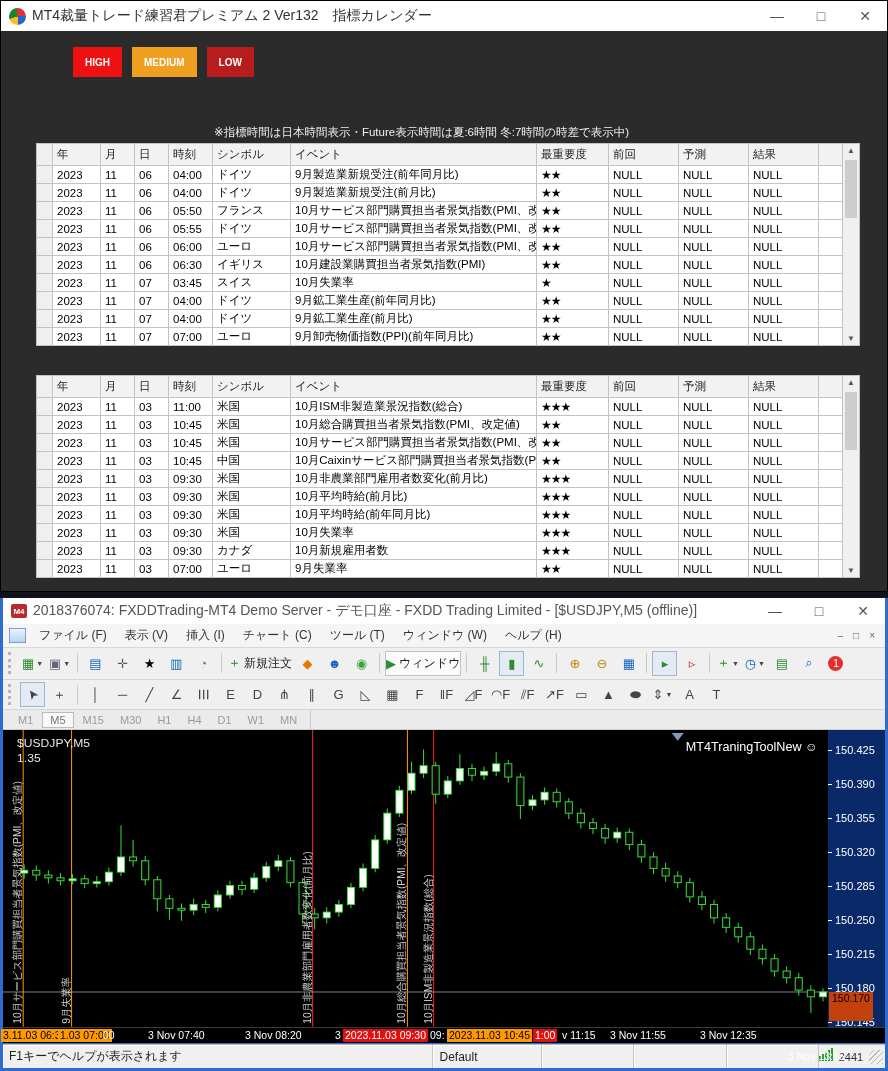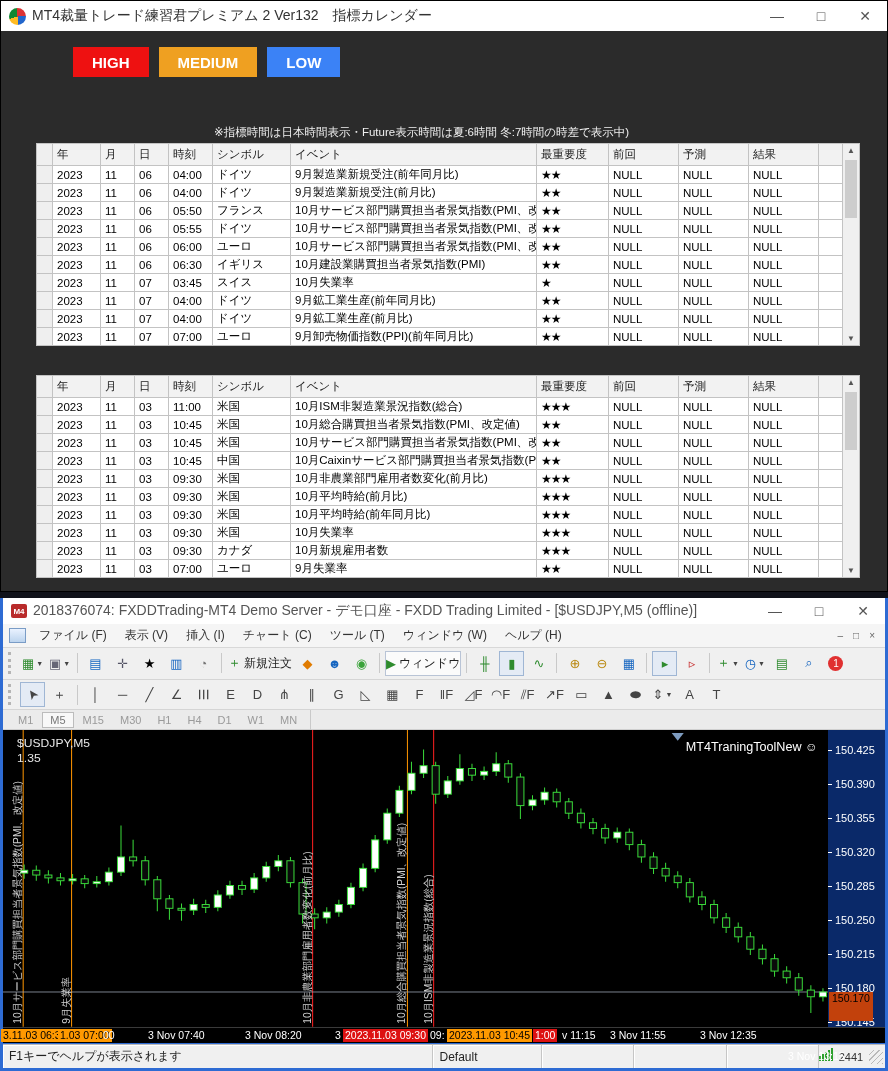--- a/index.html
+++ b/index.html
@@ -10,21 +10,21 @@
   .titlebar .title{font-size:14px;color:#333;margin-left:6px;white-space:nowrap;}
   .winctrls{margin-left:auto;display:flex;}
   .winctrls span{width:44px;text-align:center;font-size:14px;color:#555;line-height:30px;}
   
   .calwin{position:absolute;left:0;top:0;width:888px;height:592px;background:#2b2b2b;
           border:1px solid #000;box-sizing:border-box;}
   .calicon{width:17px;height:17px;border-radius:50%;
            background:conic-gradient(#d33 0 25%,#26c 25% 50%,#fb2 50% 70%,#183 70% 100%);display:inline-block;}
   .imp-row{position:absolute;left:72px;top:46px;display:flex;gap:10px;}
   .impbtn{height:30px;display:flex;align-items:center;justify-content:center;color:#fff;
-          font-size:15px;font-weight:bold;padding:0 19px;}
+          font-size:10px;font-weight:bold;padding:0 12px;}
   .cty-row{position:absolute;left:68px;top:88px;display:flex;gap:11px;}
   .ctybtn{width:36px;height:30px;background:#1b86c6;color:#fff;font-size:11.5px;font-weight:bold;
           display:flex;align-items:center;justify-content:center;}
   .seclabel{position:absolute;color:#fff;font-size:16px;margin-top:28px;}
   .note{position:absolute;left:213px;top:124px;color:#f0f0f0;font-size:11.5px;}
   .tblwrap{position:absolute;display:flex;}
   table.cal{border-collapse:collapse;table-layout:fixed;width:806px;background:#fff;font-size:11.5px;}
   table.cal td,table.cal th{border:1px solid #c3c3c3;padding:0 4px;height:18px;overflow:hidden;
           white-space:nowrap;box-sizing:border-box;text-align:left;font-weight:normal;color:#000;}
   table.cal thead th{background:#f2f2f2;color:#222;height:22px;}
@@ -97,21 +97,21 @@
       <span class="title">MT4裁量トレード練習君プレミアム 2  Ver132　指標カレンダー</span>
       <span class="winctrls">
         <span>—</span>
         <span>□</span>
         <span>✕</span>
       </span>
     </div>
     <div class="imp-row" id="impRow">
         <div class="impbtn" style="background: rgb(238, 17, 17);">HIGH</div>
         <div class="impbtn" style="background: rgb(239, 160, 33);">MEDIUM</div>
-        <div class="impbtn" style="background: #3b82f6;">LOW</div>
+        <div class="impbtn" style="background: #b91c1c;">LOW</div>
       </div>
     <div class="seclabel" style="left:38px;top:118px;">Future</div>
     <span class="note">※指標時間は日本時間表示・Future表示時間は夏:6時間 冬:7時間の時差で表示中)</span>
     <div class="tblwrap" style="left:35px;top:142px;" id="futureTable">
         <table class="cal">
           <colgroup>
             <col style="width: 16px;">
             <col style="width: 48px;">
             <col style="width: 34px;">
             <col style="width: 34px;">

